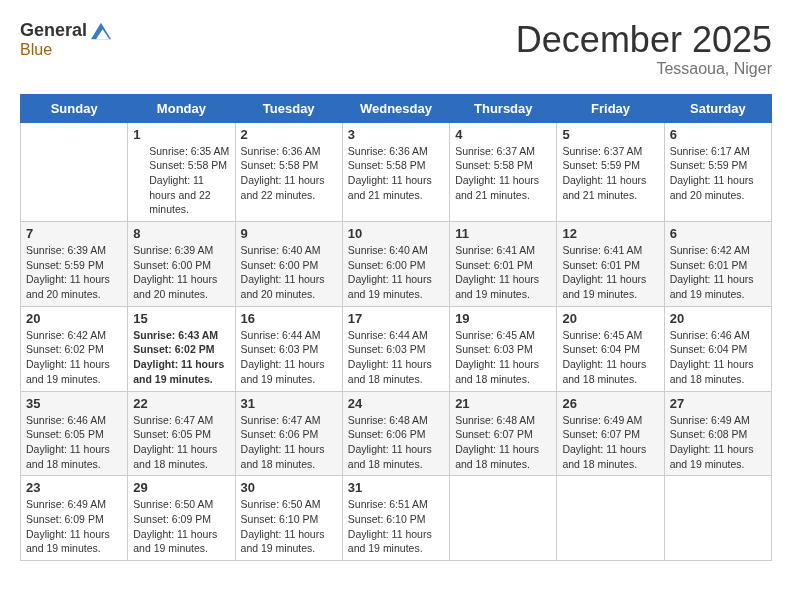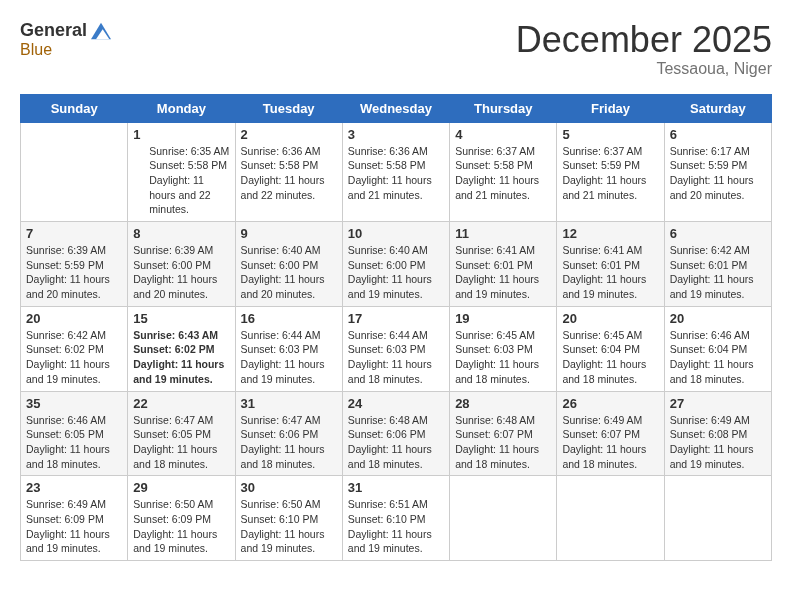--- a/index.html
+++ b/index.html
@@ -274,21 +274,21 @@
 Sunset: 6:06 PM
 Daylight: 11 hours and 18 minutes.</div>
         </td>
         <td>
           <span class="day-number">24</span>
           <div class="day-info" style="white-space: pre-line;">Sunrise: 6:48 AM
 Sunset: 6:06 PM
 Daylight: 11 hours and 18 minutes.</div>
         </td>
         <td>
-          <span class="day-number">28</span>
+          <span class="day-number">21</span>
           <div class="day-info" style="white-space: pre-line;">Sunrise: 6:48 AM
 Sunset: 6:07 PM
 Daylight: 11 hours and 18 minutes.</div>
         </td>
         <td>
           <span class="day-number">26</span>
           <div class="day-info" style="white-space: pre-line;">Sunrise: 6:49 AM
 Sunset: 6:07 PM
 Daylight: 11 hours and 18 minutes.</div>
         </td>

